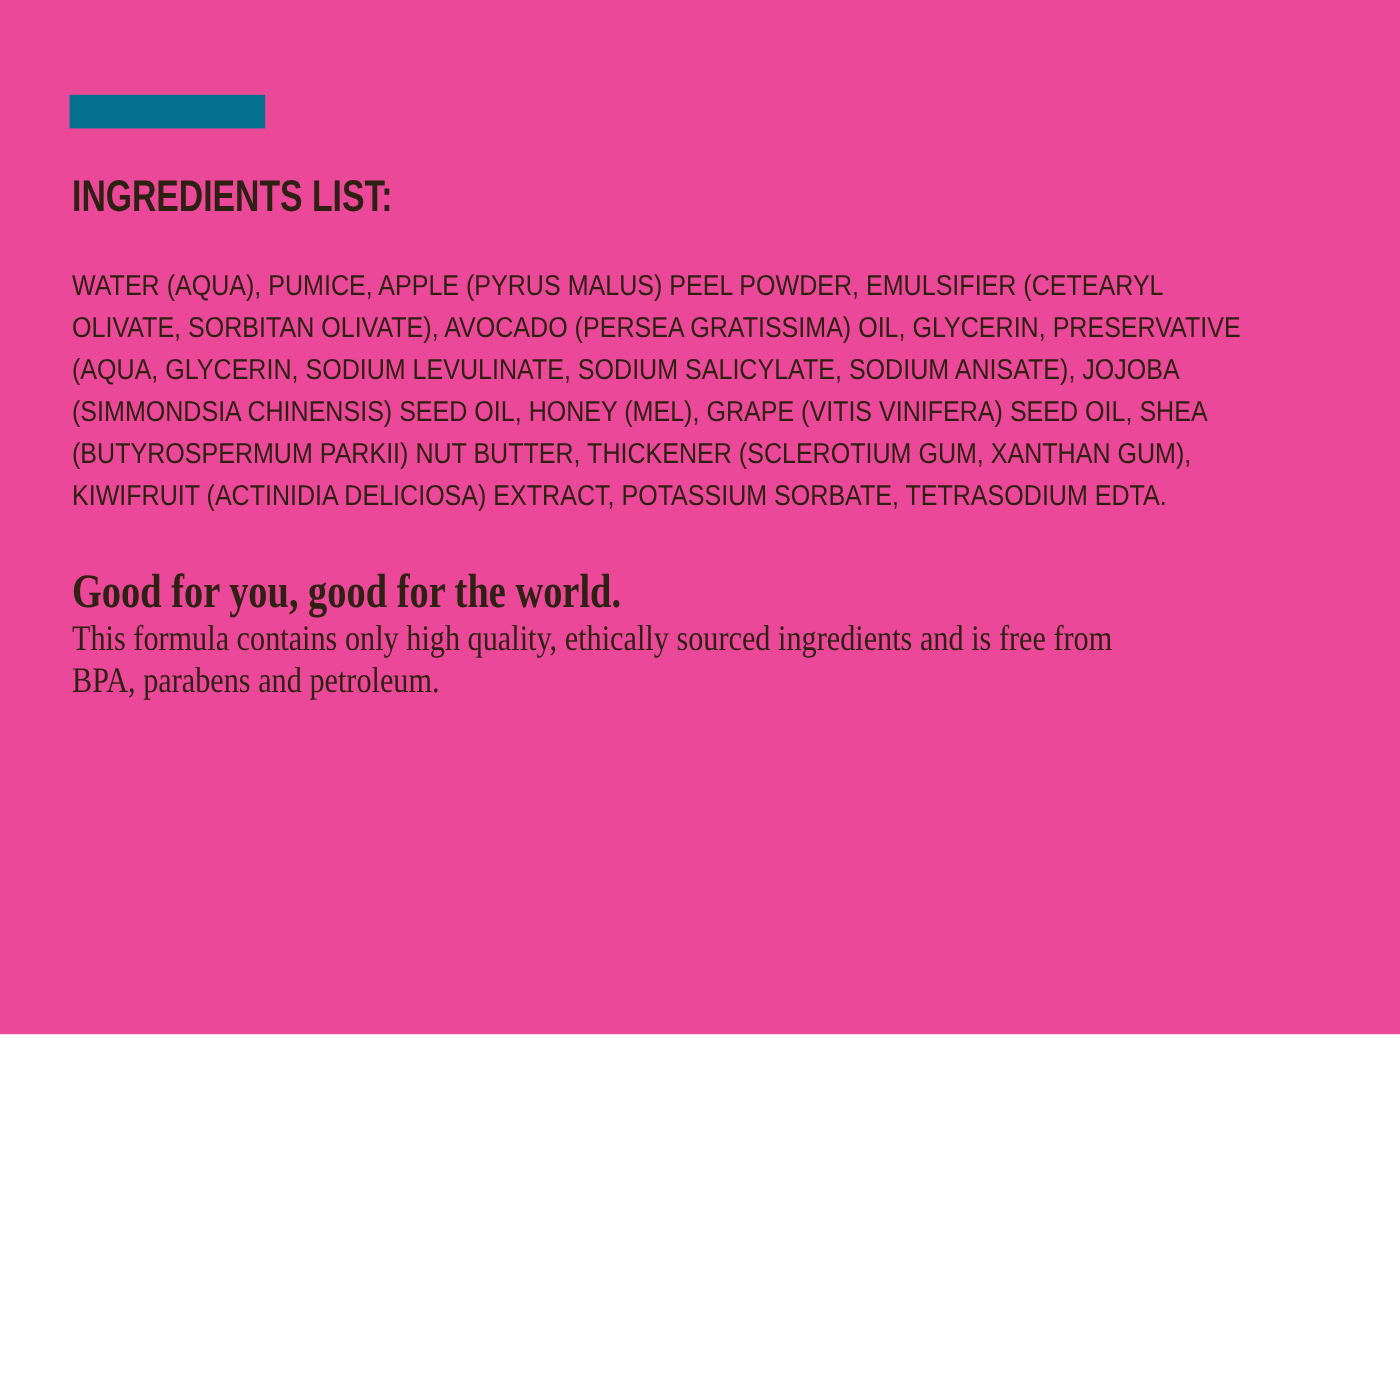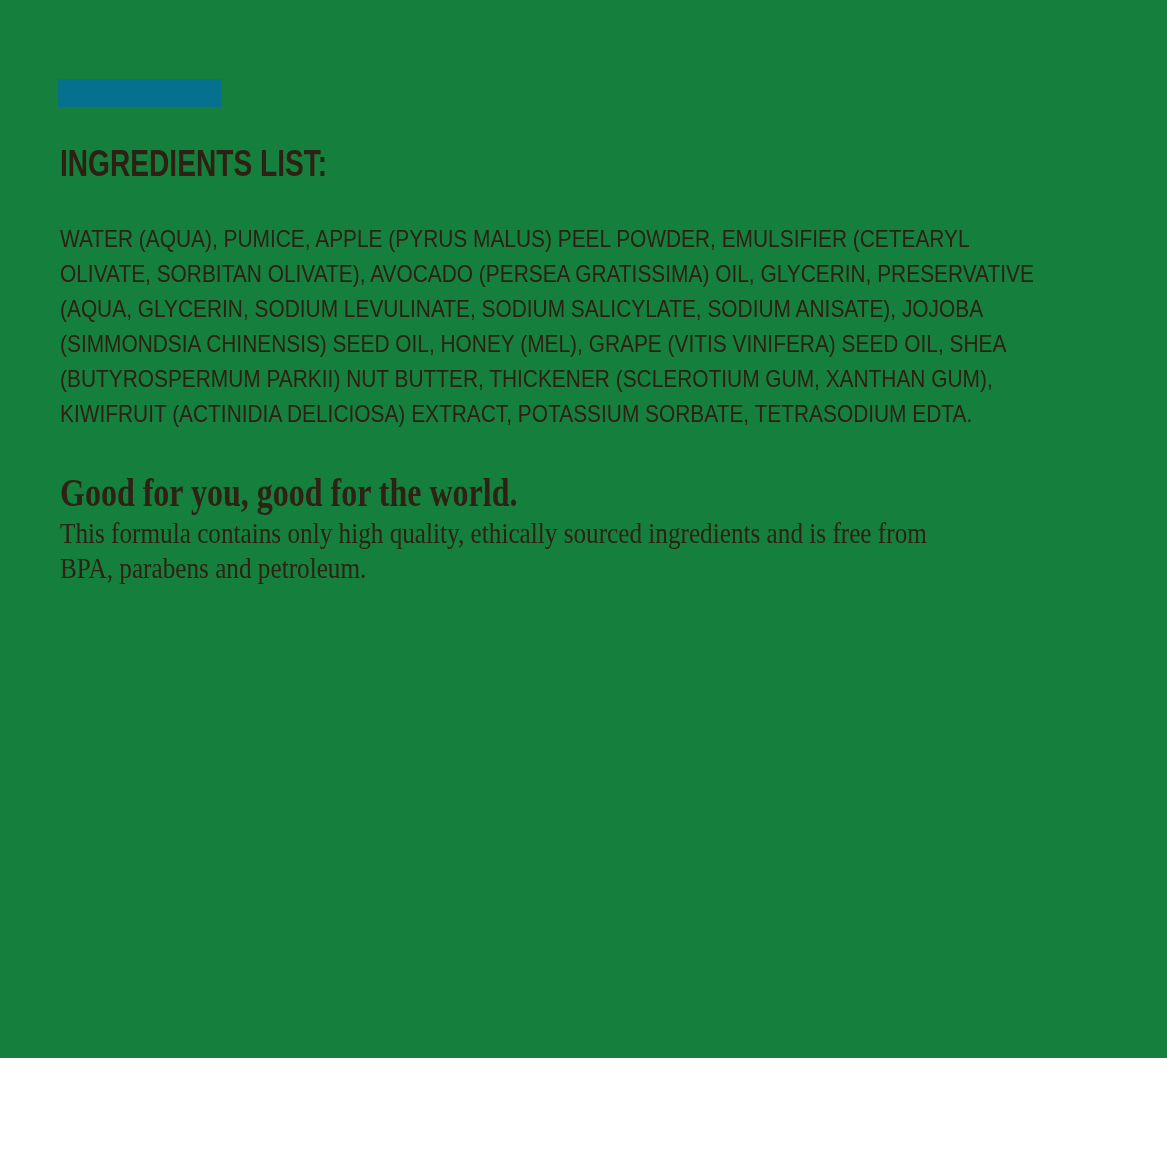--- a/index.html
+++ b/index.html
@@ -3,22 +3,22 @@
 <meta charset="utf-8">
 <style>
   html, body {
     margin: 0;
     padding: 0;
     background: #ffffff;
   }
   .canvas {
     position: relative;
     width: 1167px;
-    height: 1058px;
-    background: #15803d;
+    height: 862px;
+    background: #ec4899;
     overflow: hidden;
   }
   .accent-bar {
     position: absolute;
     left: 58px;
     top: 79px;
     width: 163px;
     height: 28px;
     background: #06718F;
   }

